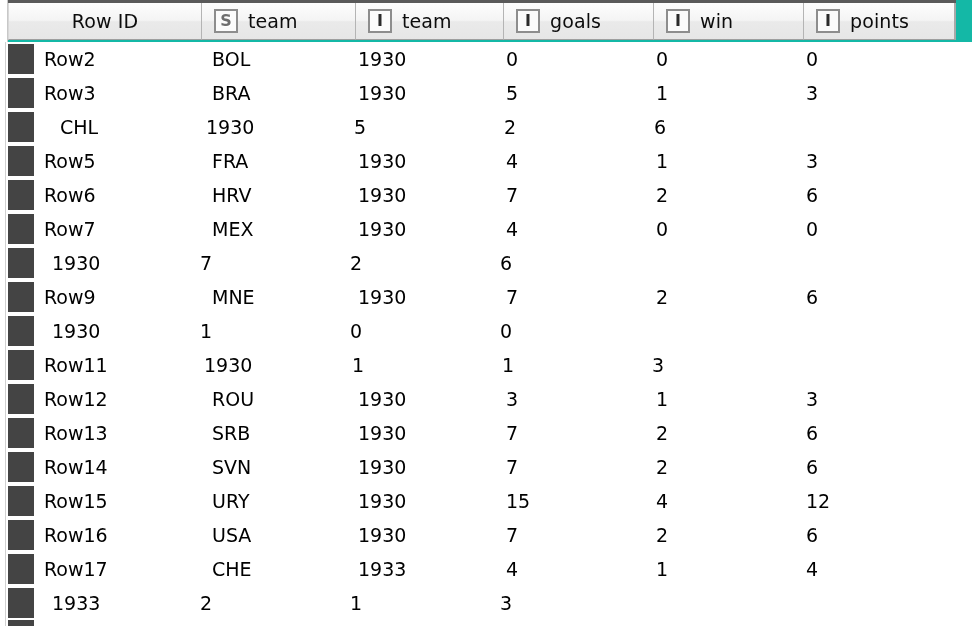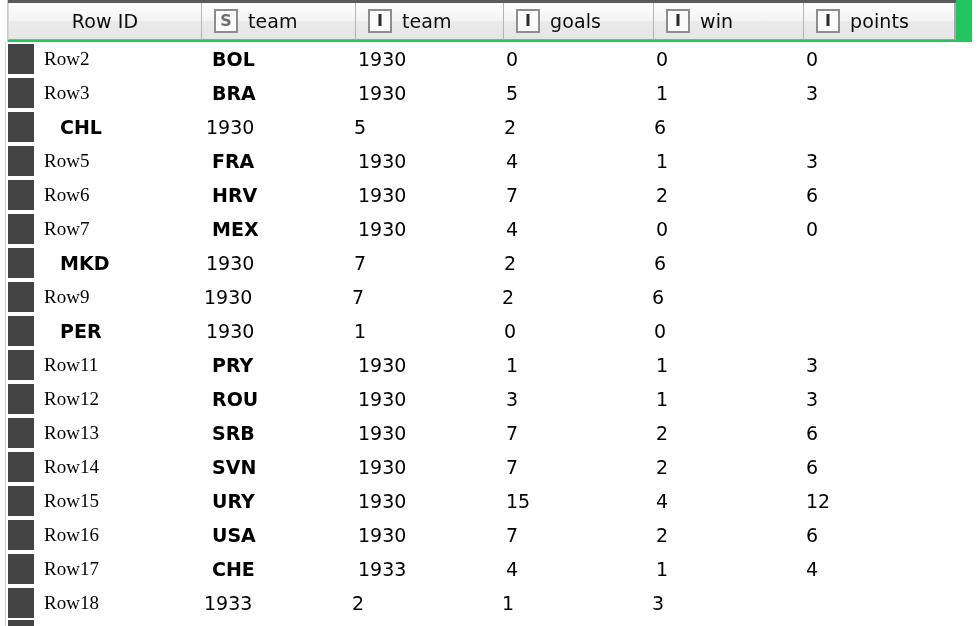--- a/index.html
+++ b/index.html
@@ -26,21 +26,21 @@
   
   .table-header {
     position: absolute;
     left: 0;
     top: 0;
     width: 972px;
     height: 42px;
     box-sizing: border-box;
     display: flex;
     align-items: stretch;
-    background: #22c55e;
+    background: #14b8a6;
   }
   .hdr-topline {
     position: absolute;
     left: 8px;
     top: 0;
     width: 948px;
     height: 3px;
     background: #5a5a5a;
     z-index: 5;
   }
@@ -159,22 +159,22 @@
     flex: 0 0 40px;
     justify-content: flex-start;
     padding-left: 8px;
   }
   .swatch {
     width: 26px;
     height: 30px;
     background: #444444;
     display: block;
   }
-  .cell-rowid { width: 152px; flex: 0 0 152px; padding-left: 4px; font-family: Liberation Serif, serif; }
-  .cell-team  { width: 154px; flex: 0 0 154px; padding-left: 20px; font-weight: bold; }
+  .cell-rowid { width: 152px; flex: 0 0 152px; padding-left: 4px; }
+  .cell-team  { width: 154px; flex: 0 0 154px; padding-left: 20px; }
   .cell-year  { width: 148px; flex: 0 0 148px; padding-left: 12px; }
   .cell-goals { width: 150px; flex: 0 0 150px; padding-left: 12px; }
   .cell-win   { width: 150px; flex: 0 0 150px; padding-left: 12px; }
   .cell-points{ width: 150px; flex: 0 0 150px; padding-left: 12px; }
 
   .row.partial {
     height: 18px;
     overflow: hidden;
   }
   .row.partial .cell { height: 18px; align-items: flex-start; }
@@ -280,52 +280,50 @@
           <div class="cell cell-team">MEX</div>
           <div class="cell cell-year">1930</div>
           <div class="cell cell-goals">4</div>
           <div class="cell cell-win">0</div>
           <div class="cell cell-points">0</div>
         </div>
         <div class="row">
           <div class="cell cell-swatch">
             <span class="swatch" style="background: rgb(68, 68, 68);"></span>
           </div>
-          <div class="cell cell-team">MKD</div>
           <div class="cell cell-year">1930</div>
           <div class="cell cell-goals">7</div>
           <div class="cell cell-win">2</div>
           <div class="cell cell-points">6</div>
         </div>
         <div class="row">
           <div class="cell cell-swatch">
             <span class="swatch" style="background: rgb(68, 68, 68);"></span>
           </div>
           <div class="cell cell-rowid">Row9</div>
-          <div class="cell cell-year">1930</div>
-          <div class="cell cell-goals">7</div>
-          <div class="cell cell-win">2</div>
-          <div class="cell cell-points">6</div>
-        </div>
-        <div class="row">
-          <div class="cell cell-swatch">
-            <span class="swatch" style="background: rgb(68, 68, 68);"></span>
-          </div>
-          <div class="cell cell-team">PER</div>
+          <div class="cell cell-team">MNE</div>
+          <div class="cell cell-year">1930</div>
+          <div class="cell cell-goals">7</div>
+          <div class="cell cell-win">2</div>
+          <div class="cell cell-points">6</div>
+        </div>
+        <div class="row">
+          <div class="cell cell-swatch">
+            <span class="swatch" style="background: rgb(68, 68, 68);"></span>
+          </div>
           <div class="cell cell-year">1930</div>
           <div class="cell cell-goals">1</div>
           <div class="cell cell-win">0</div>
           <div class="cell cell-points">0</div>
         </div>
         <div class="row">
           <div class="cell cell-swatch">
             <span class="swatch" style="background: rgb(68, 68, 68);"></span>
           </div>
           <div class="cell cell-rowid">Row11</div>
-          <div class="cell cell-team">PRY</div>
           <div class="cell cell-year">1930</div>
           <div class="cell cell-goals">1</div>
           <div class="cell cell-win">1</div>
           <div class="cell cell-points">3</div>
         </div>
         <div class="row">
           <div class="cell cell-swatch">
             <span class="swatch" style="background: rgb(68, 68, 68);"></span>
           </div>
           <div class="cell cell-rowid">Row12</div>
@@ -387,21 +385,20 @@
           <div class="cell cell-team">CHE</div>
           <div class="cell cell-year">1933</div>
           <div class="cell cell-goals">4</div>
           <div class="cell cell-win">1</div>
           <div class="cell cell-points">4</div>
         </div>
         <div class="row">
           <div class="cell cell-swatch">
             <span class="swatch" style="background: rgb(68, 68, 68);"></span>
           </div>
-          <div class="cell cell-rowid">Row18</div>
           <div class="cell cell-year">1933</div>
           <div class="cell cell-goals">2</div>
           <div class="cell cell-win">1</div>
           <div class="cell cell-points">3</div>
         </div>
         <div class="row partial">
           <div class="cell cell-swatch">
             <span class="swatch" style="background: rgb(68, 68, 68);"></span>
           </div>
           <div class="cell cell-rowid"></div>

